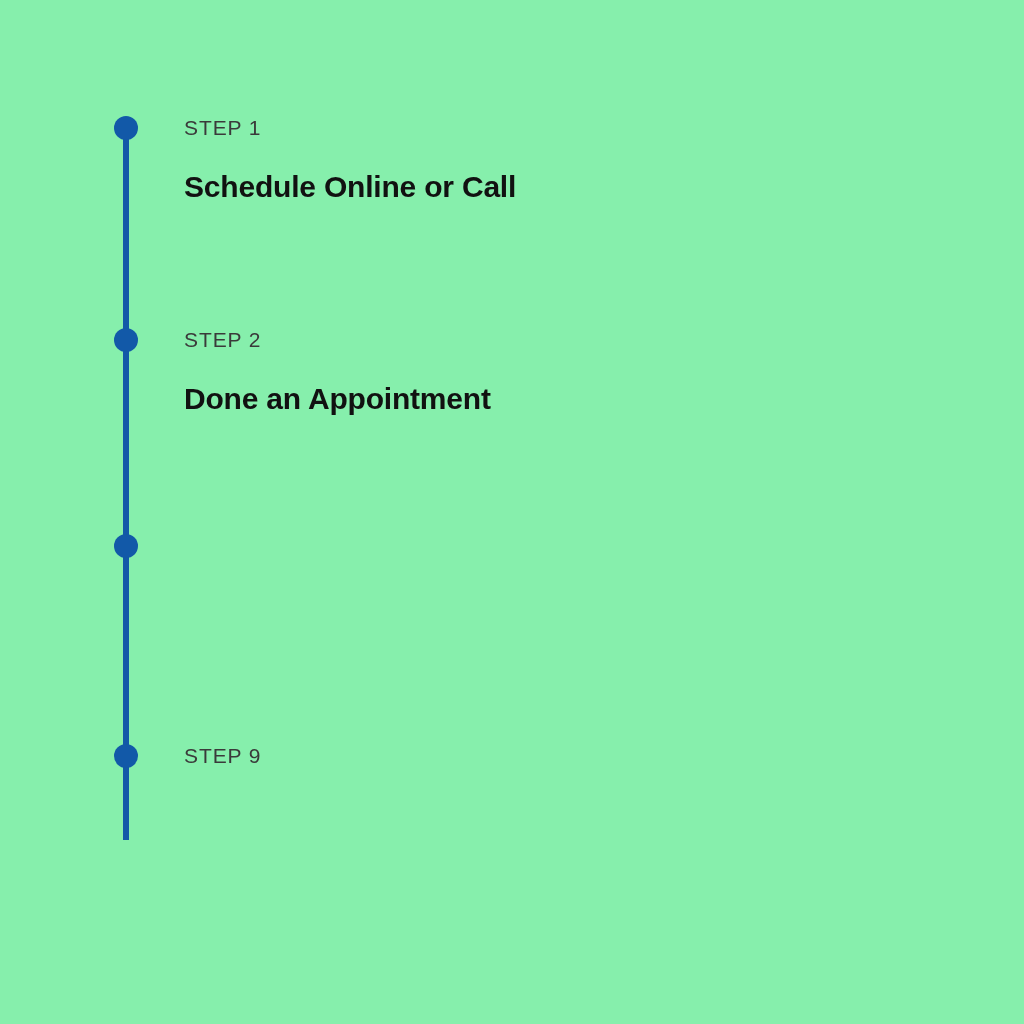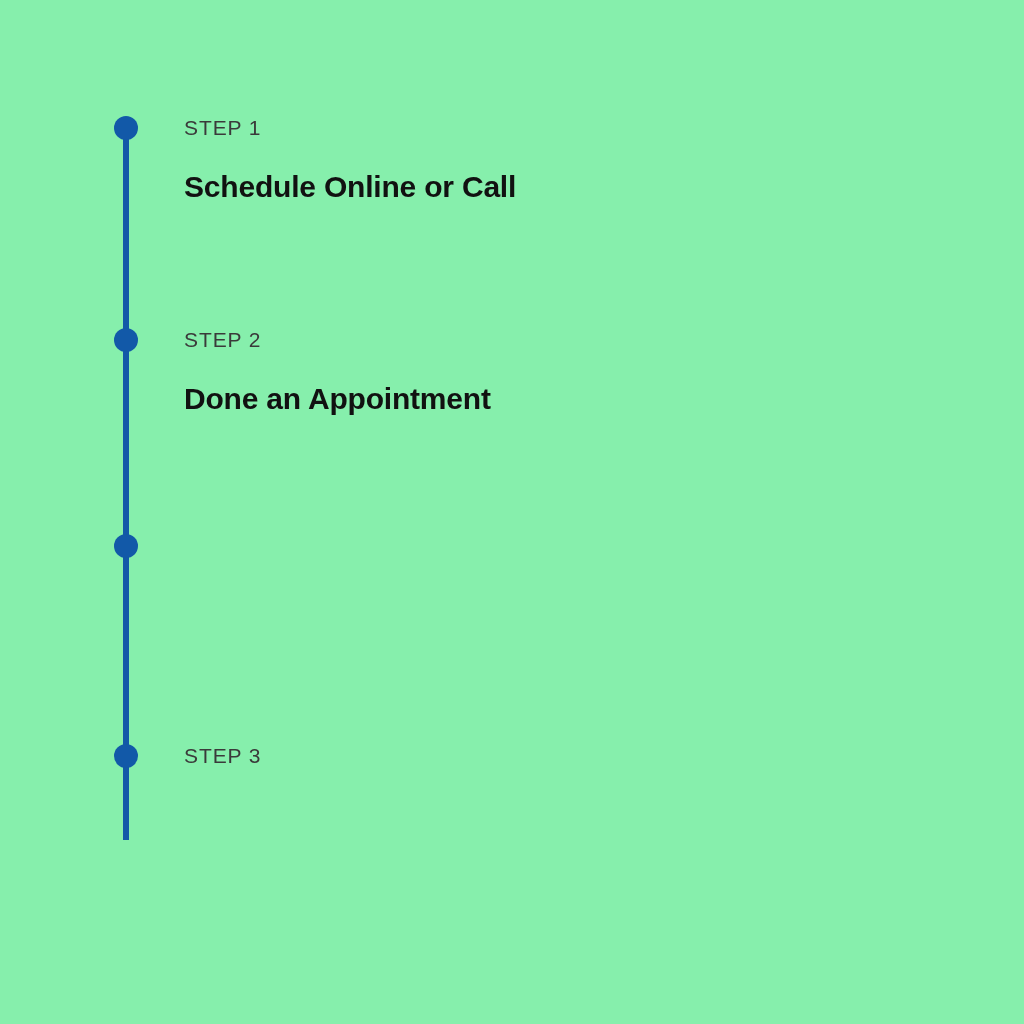--- a/index.html
+++ b/index.html
@@ -110,17 +110,17 @@
     </div>
   </div>
 
   <div class="step-row" data-step-index="2">
     <span class="step-dot"></span>
   </div>
 
   <div class="step-row" data-step-index="3">
     <span class="step-dot"></span>
     <div class="step-text">
-      <div class="step-label">STEP 3</div>
+      <div class="step-label">STEP 9</div>
     </div>
   </div>
 
 </div>
 
 </body></html>

